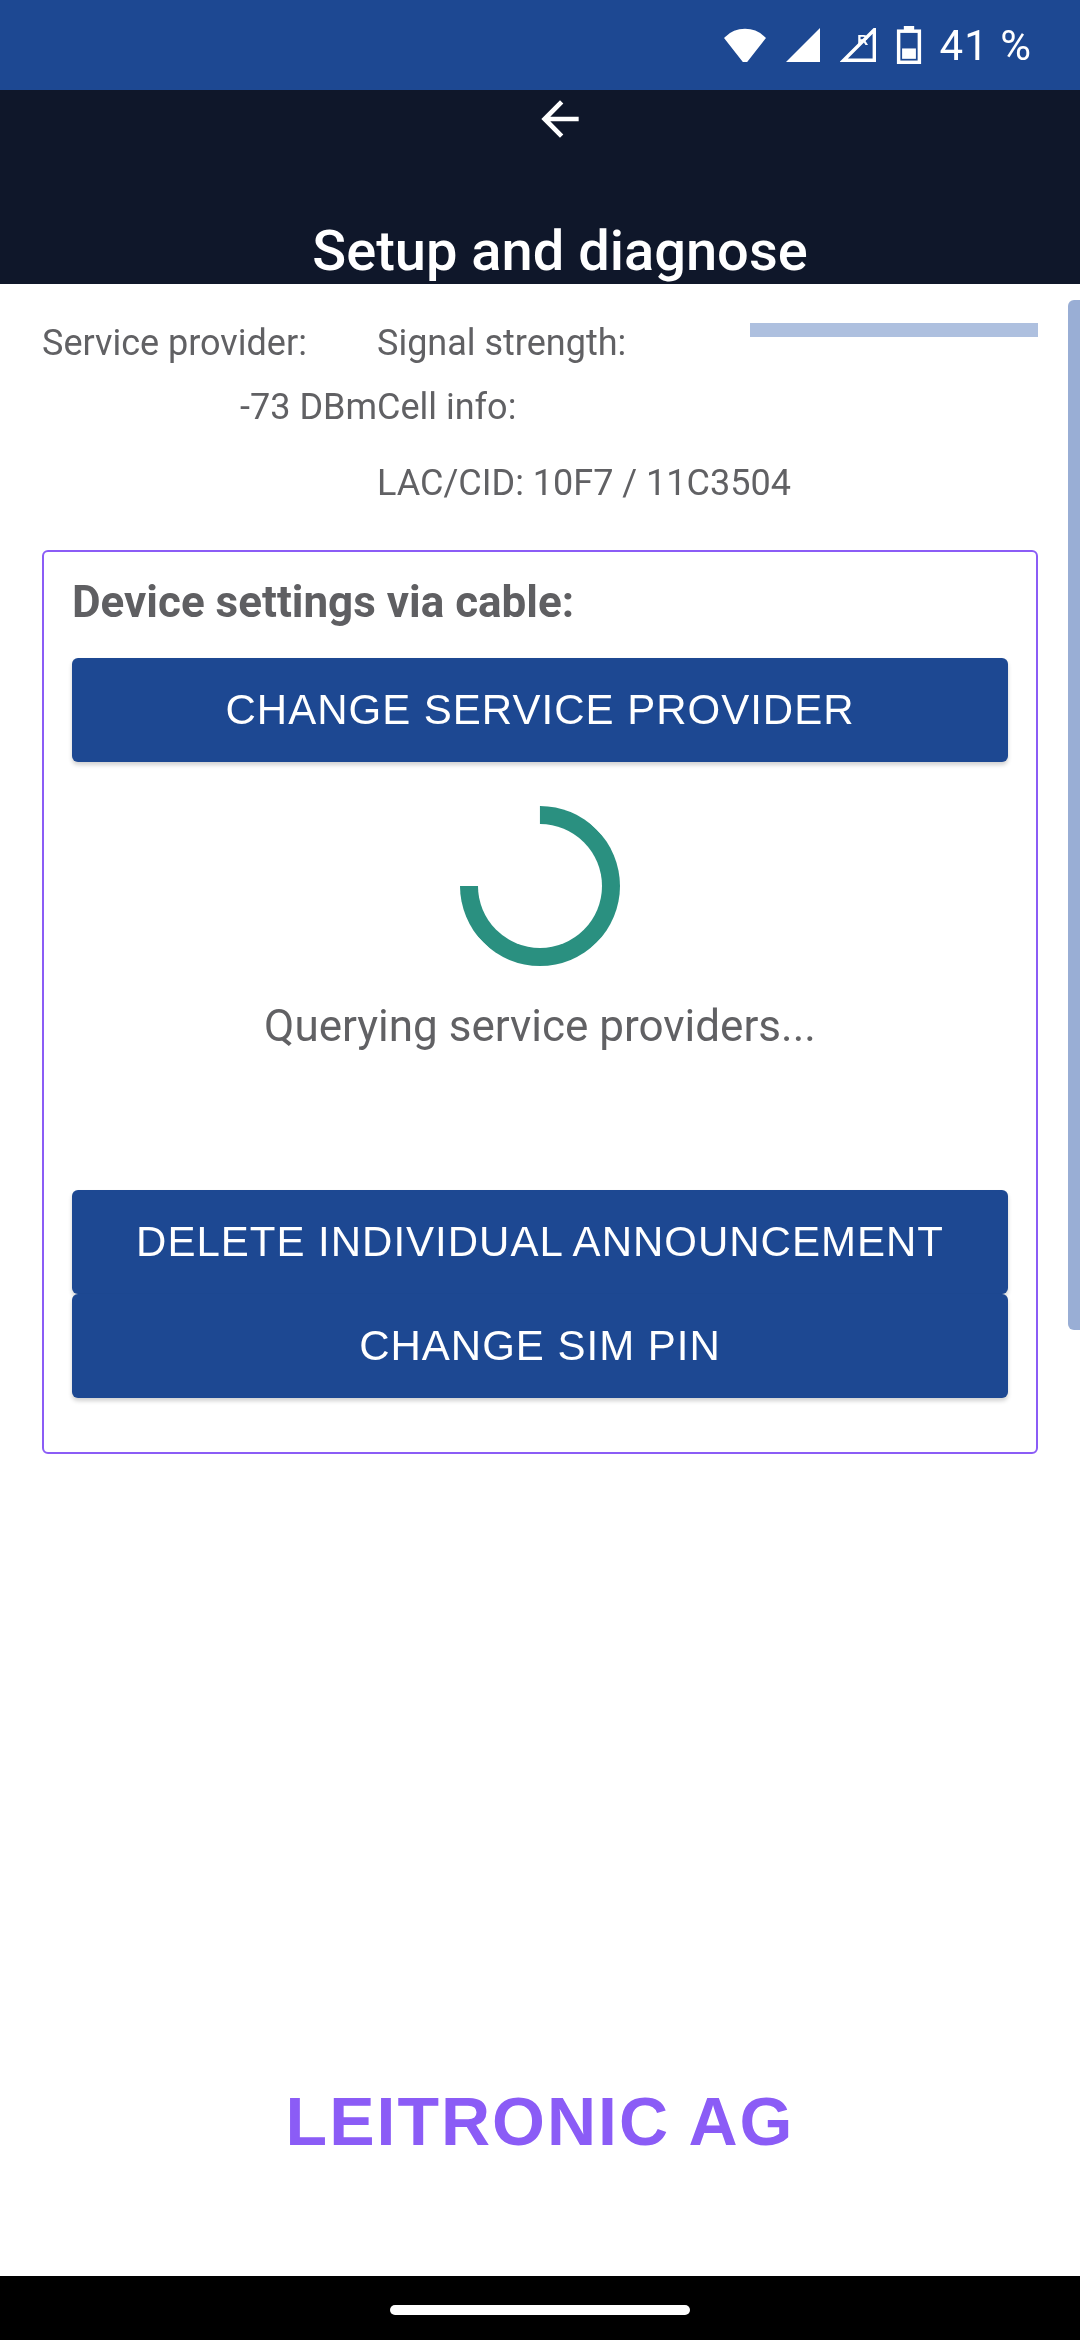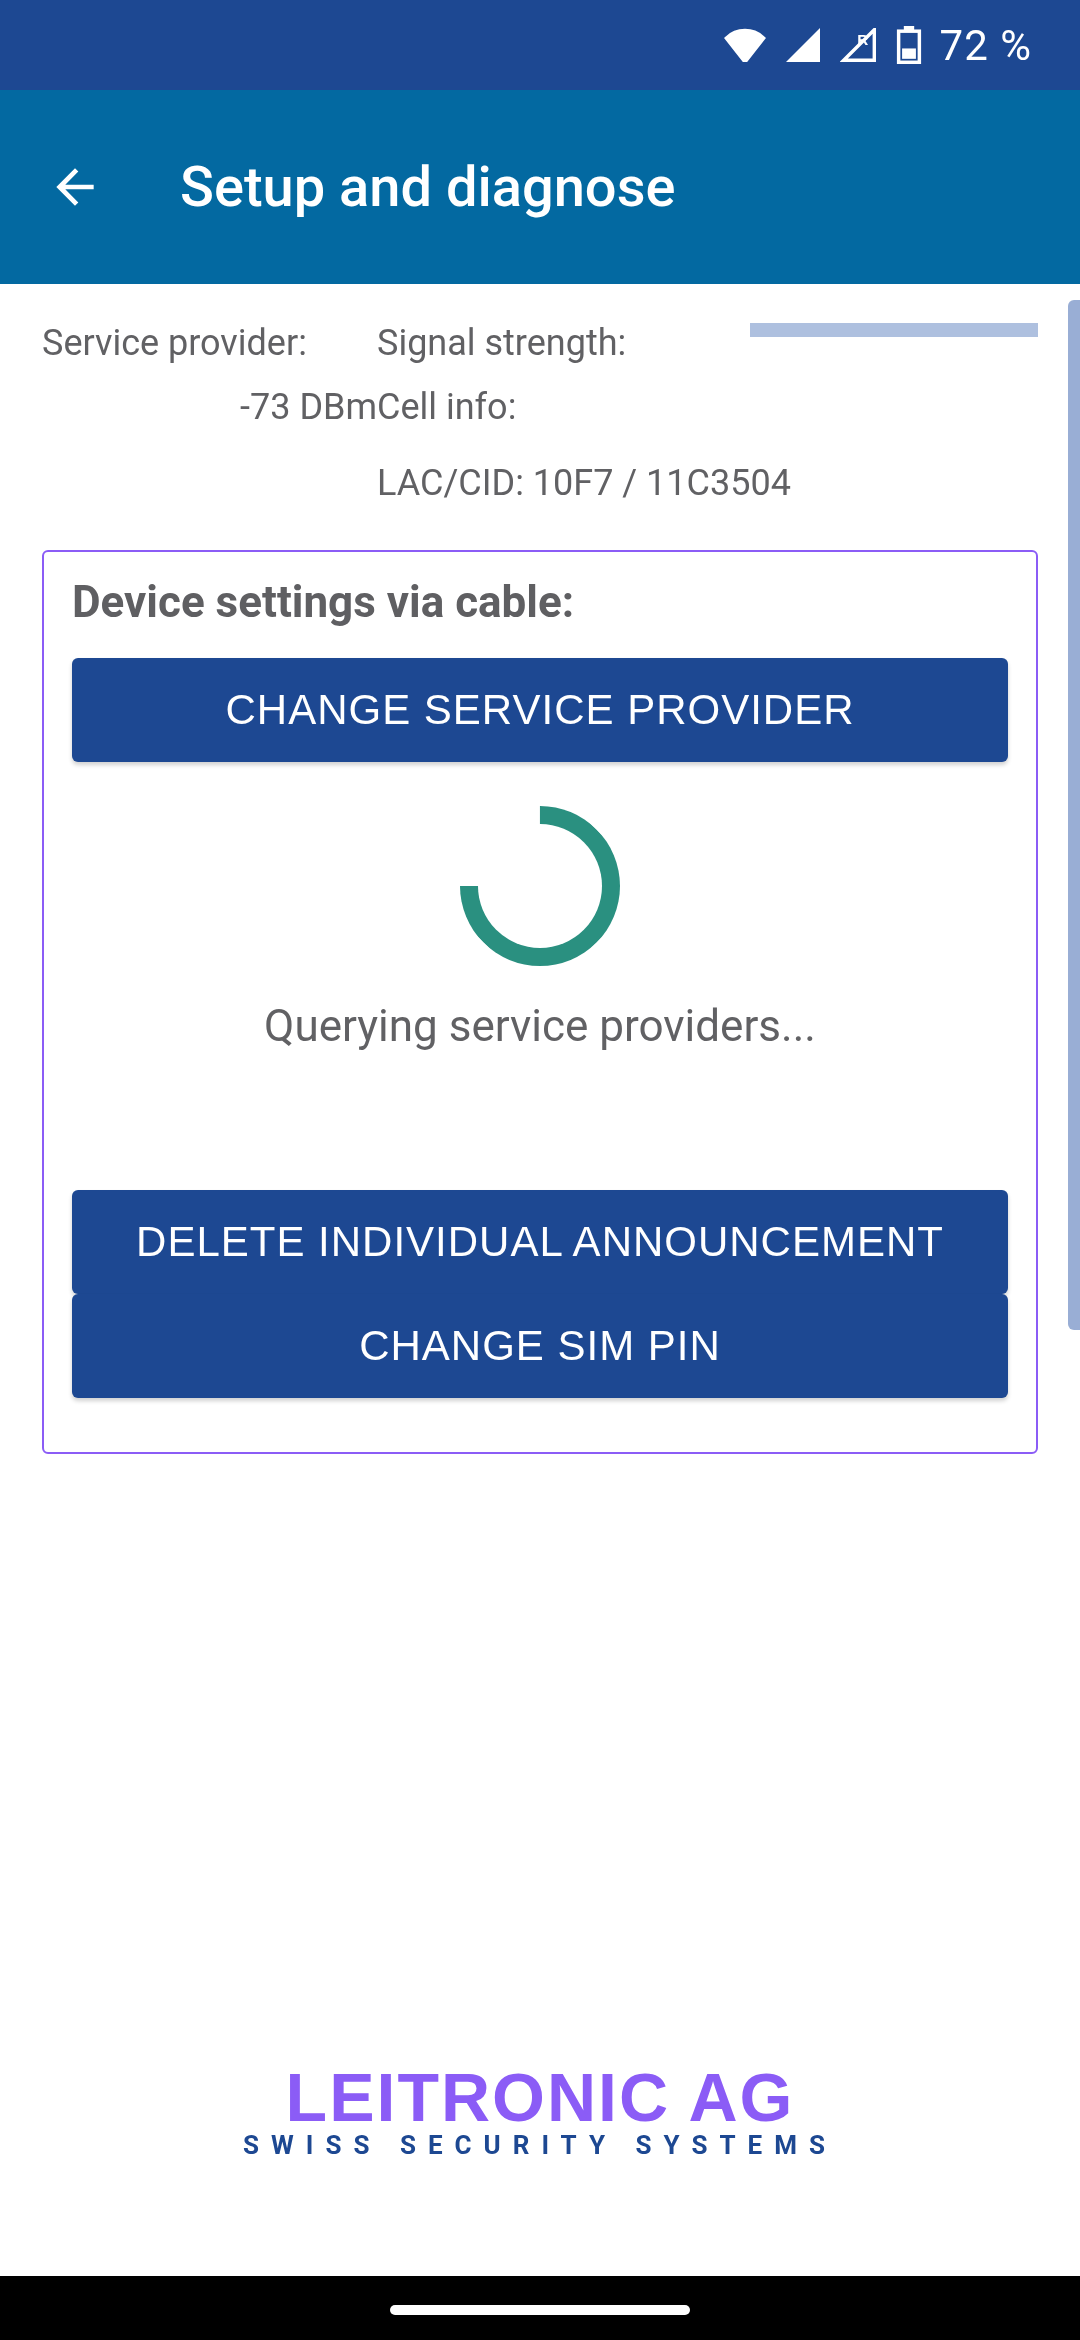--- a/index.html
+++ b/index.html
@@ -16,26 +16,27 @@
     padding: 0 48px 0 0;
     gap: 18px;
     color: #fff;
   }
   .statusbar .batt-text { font-size: 42px; font-weight: 400; letter-spacing: 1px; }
   .statusbar svg { display: block; }
 
   
   .appbar {
     height: 194px;
-    background: #0369a1;
+    background: #0f172a;
     display: flex;
     align-items: center;
     padding-left: 40px;
     gap: 70px;
     color: #fff;
+    flex-direction: column;
   }
   .appbar .back { width: 70px; height: 70px; display: flex; align-items: center; justify-content: center; }
   .appbar .title { font-size: 56px; font-weight: 500; }
 
   
   .content { padding: 30px 42px 0 42px; color: #5f6063; }
 
   .info-grid {
     display: grid;
     grid-template-columns: 335px 1fr auto;
@@ -128,21 +129,21 @@
           <text x="9" y="10" font-size="9" fill="#fff" font-family="Arial" font-weight="700">R</text>
         </svg>
   </span>
   <span>
     <svg width="26" height="38" viewBox="0 0 14 22">
           <rect x="4" y="0" width="6" height="3" fill="#fff"></rect>
           <rect x="1" y="3" width="12" height="18" fill="none" stroke="#fff" stroke-width="2"></rect>
           <rect x="3" y="13" width="8" height="6" fill="#fff"></rect>
         </svg>
   </span>
-  <span class="batt-text">72 %</span>
+  <span class="batt-text">41 %</span>
 </div>
 
 <div class="appbar">
   <div class="back">
     <svg width="56" height="56" viewBox="0 0 24 24">
           <path fill="#fff" d="M20 11H7.83l5.59-5.59L12 4l-8 8 8 8 1.41-1.41L7.83 13H20z"></path>
         </svg>
   </div>
   <div class="title">Setup and diagnose</div>
 </div>
@@ -181,20 +182,19 @@
     <button class="btn last">DELETE INDIVIDUAL ANNOUNCEMENT</button>
     <button class="btn">CHANGE SIM PIN</button>
   </div>
 
 </div>
 
 <div class="scroll-hint"></div>
 
 <div class="brand">
   <div class="line1">LEITRONIC AG</div>
-  <div class="line2">SWISS SECURITY SYSTEMS</div>
 </div>
 
 <div class="navbar">
   <div class="pill"></div>
 </div>
 
 </div>
 
 </body></html>

